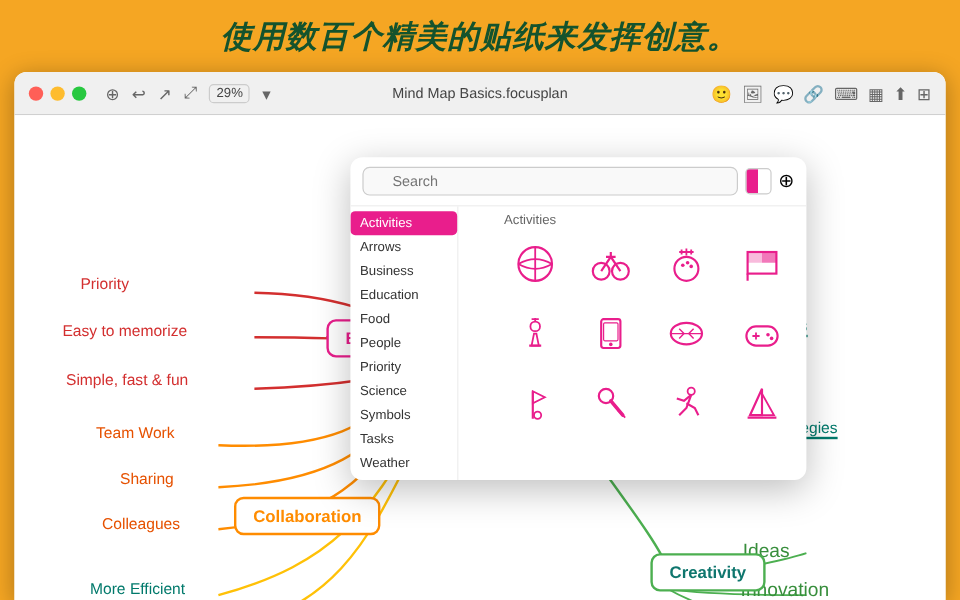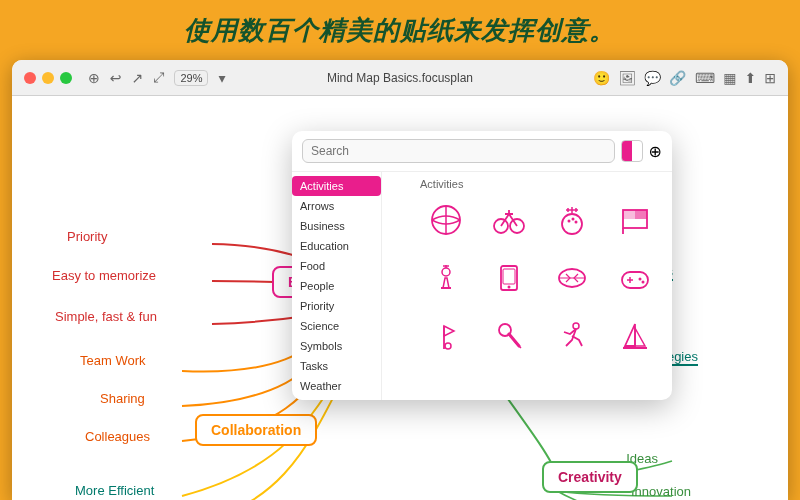--- a/index.html
+++ b/index.html
@@ -112,25 +112,25 @@
     .node-box {
       border: 2px solid;
       border-radius: 8px;
       padding: 6px 14px;
       font-size: 14px;
       font-weight: 600;
       background: #fff;
     }
     .node-box.pink { border-color: #E91E8C; color: #E91E8C; }
     .node-box.orange { border-color: #FF8C00; color: #FF8C00; }
-    .node-box.green { border-color: #4CAF50; color: #be185d; }
+    .node-box.green { border-color: #4CAF50; color: #0f766e; }
 
     .node-label-red { color: #d32f2f; font-size: 13px; }
     .node-label-orange { color: #E65100; font-size: 13px; text-align: right; }
-    .node-label-green { color: #388E3C; font-size: 13px; }
+    .node-label-green { color: #388E3C; font-size: 16px; }
     .node-label-teal { color: #00796B; font-size: 13px; }
 
     
     .center-node {
       position: absolute;
       left: 350px;
       top: 155px;
       background: linear-gradient(135deg, #E91E8C, #FF5722);
       border-radius: 50%;
       width: 90px;
@@ -161,21 +161,21 @@
       padding: 8px 10px;
       display: flex;
       align-items: center;
       gap: 6px;
       border-bottom: 1px solid #eee;
     }
     .search-input {
       flex: 1;
       border: 1px solid #ccc;
       border-radius: 6px;
-      padding: 4px 8px;
+      padding: 4px 24px;
       font-size: 12px;
       background: #f9f9f9;
     }
     .color-swatch {
       width: 22px; height: 22px;
       border-radius: 4px;
       background: linear-gradient(to right, #e91e8c 50%, #fff 50%);
       border: 1px solid #ccc;
     }
     .sticker-body {

